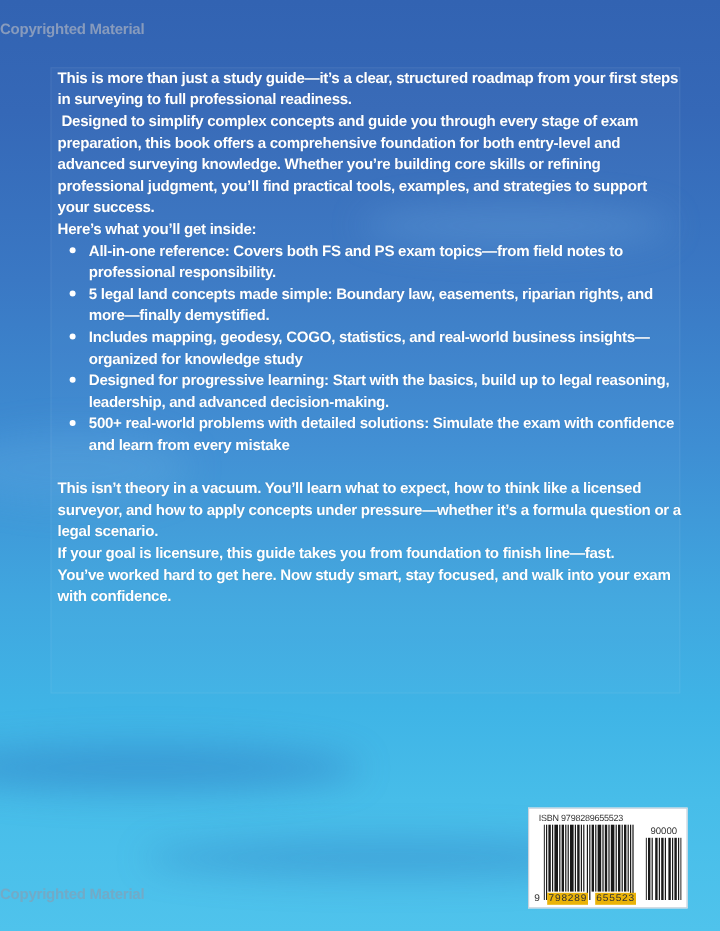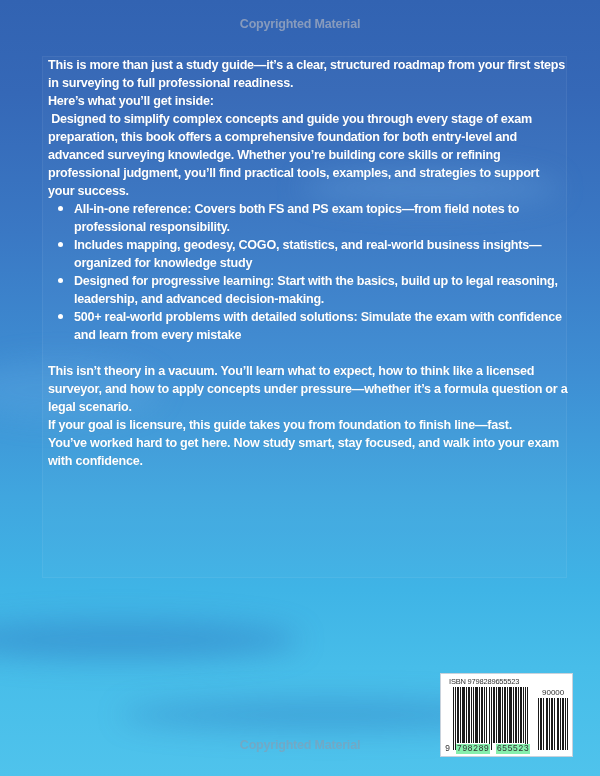--- a/index.html
+++ b/index.html
@@ -36,21 +36,21 @@
     }
     .streak.s1 { left: -60px; top: 620px; width: 360px; height: 40px; background: rgba(40, 100, 180, 0.35); }
     .streak.s2 { left: 120px; top: 700px; width: 420px; height: 30px; background: rgba(35, 95, 175, 0.30); }
     .streak.s3 { left: 300px; top: 170px; width: 260px; height: 36px; background: rgba(120, 180, 230, 0.25); }
     .streak.s4 { left: -40px; top: 360px; width: 200px; height: 60px; background: rgba(120, 190, 240, 0.18); }
 
     .copyright {
       position: absolute;
       left: 0;
       width: 600px;
-      text-align: center;
+      text-align: left;
       font-size: 12.5px;
       font-weight: bold;
       letter-spacing: -0.2px;
       color: rgba(150, 165, 190, 0.85);
     }
     .copyright.top { top: 17px; }
     .copyright.bottom { top: 738px; color: rgba(140, 155, 175, 0.6); filter: blur(0.4px); }
 
     .panel {
       position: absolute;
@@ -144,43 +144,44 @@
       left: 4px;
       top: 70px;
       font-size: 8.5px;
       color: #333;
       white-space: pre;
       letter-spacing: 0.3px;
       font-family: "Liberation Mono", "DejaVu Sans Mono", monospace;
       background: transparent;
     }
     .digits span.grp {
-      background: #86efac;
+      background: #eab308;
       padding: 0 1px;
     }
   </style>
 </head>
 <body>
 
 <div class="cover">
   <div class="streak s1"></div>
   <div class="streak s2"></div>
   <div class="streak s3"></div>
   <div class="streak s4"></div>
 
   <div class="copyright top">Copyrighted Material</div>
 
   <div class="panel"></div>
 
   <div class="content">
     <p>This is more than just a study guide—it’s a clear, structured roadmap from your first steps in surveying to full professional readiness.</p>
+    <p style="white-space: pre-wrap;"> Designed to simplify complex concepts and guide you through every stage of exam preparation, this book offers a comprehensive foundation for both entry-level and advanced surveying knowledge. Whether you’re building core skills or refining professional judgment, you’ll find practical tools, examples, and strategies to support your success.</p>
     <p>Here’s what you’ll get inside:</p>
-    <p style="white-space: pre-wrap;"> Designed to simplify complex concepts and guide you through every stage of exam preparation, this book offers a comprehensive foundation for both entry-level and advanced surveying knowledge. Whether you’re building core skills or refining professional judgment, you’ll find practical tools, examples, and strategies to support your success.</p>
     <ul>
       <li><span class="bullet"></span><span>All-in-one reference: Covers both FS and PS exam topics—from field notes to professional responsibility.</span></li>
+      <li><span class="bullet"></span><span>5 legal land concepts made simple: Boundary law, easements, riparian rights, and more—finally demystified.</span></li>
       <li><span class="bullet"></span><span>Includes mapping, geodesy, COGO, statistics, and real-world business insights—organized for knowledge study</span></li>
       <li><span class="bullet"></span><span>Designed for progressive learning: Start with the basics, build up to legal reasoning, leadership, and advanced decision-making.</span></li>
       <li><span class="bullet"></span><span>500+ real-world problems with detailed solutions: Simulate the exam with confidence and learn from every mistake</span></li>
     </ul>
     <div class="gap"></div>
     <p>This isn’t theory in a vacuum. You’ll learn what to expect, how to think like a licensed surveyor, and how to apply concepts under pressure—whether it’s a formula question or a legal scenario.</p>
     <p>If your goal is licensure, this guide takes you from foundation to finish line—fast.</p>
     <p>You’ve worked hard to get here. Now study smart, stay focused, and walk into your exam with confidence.</p>
   </div>
 

